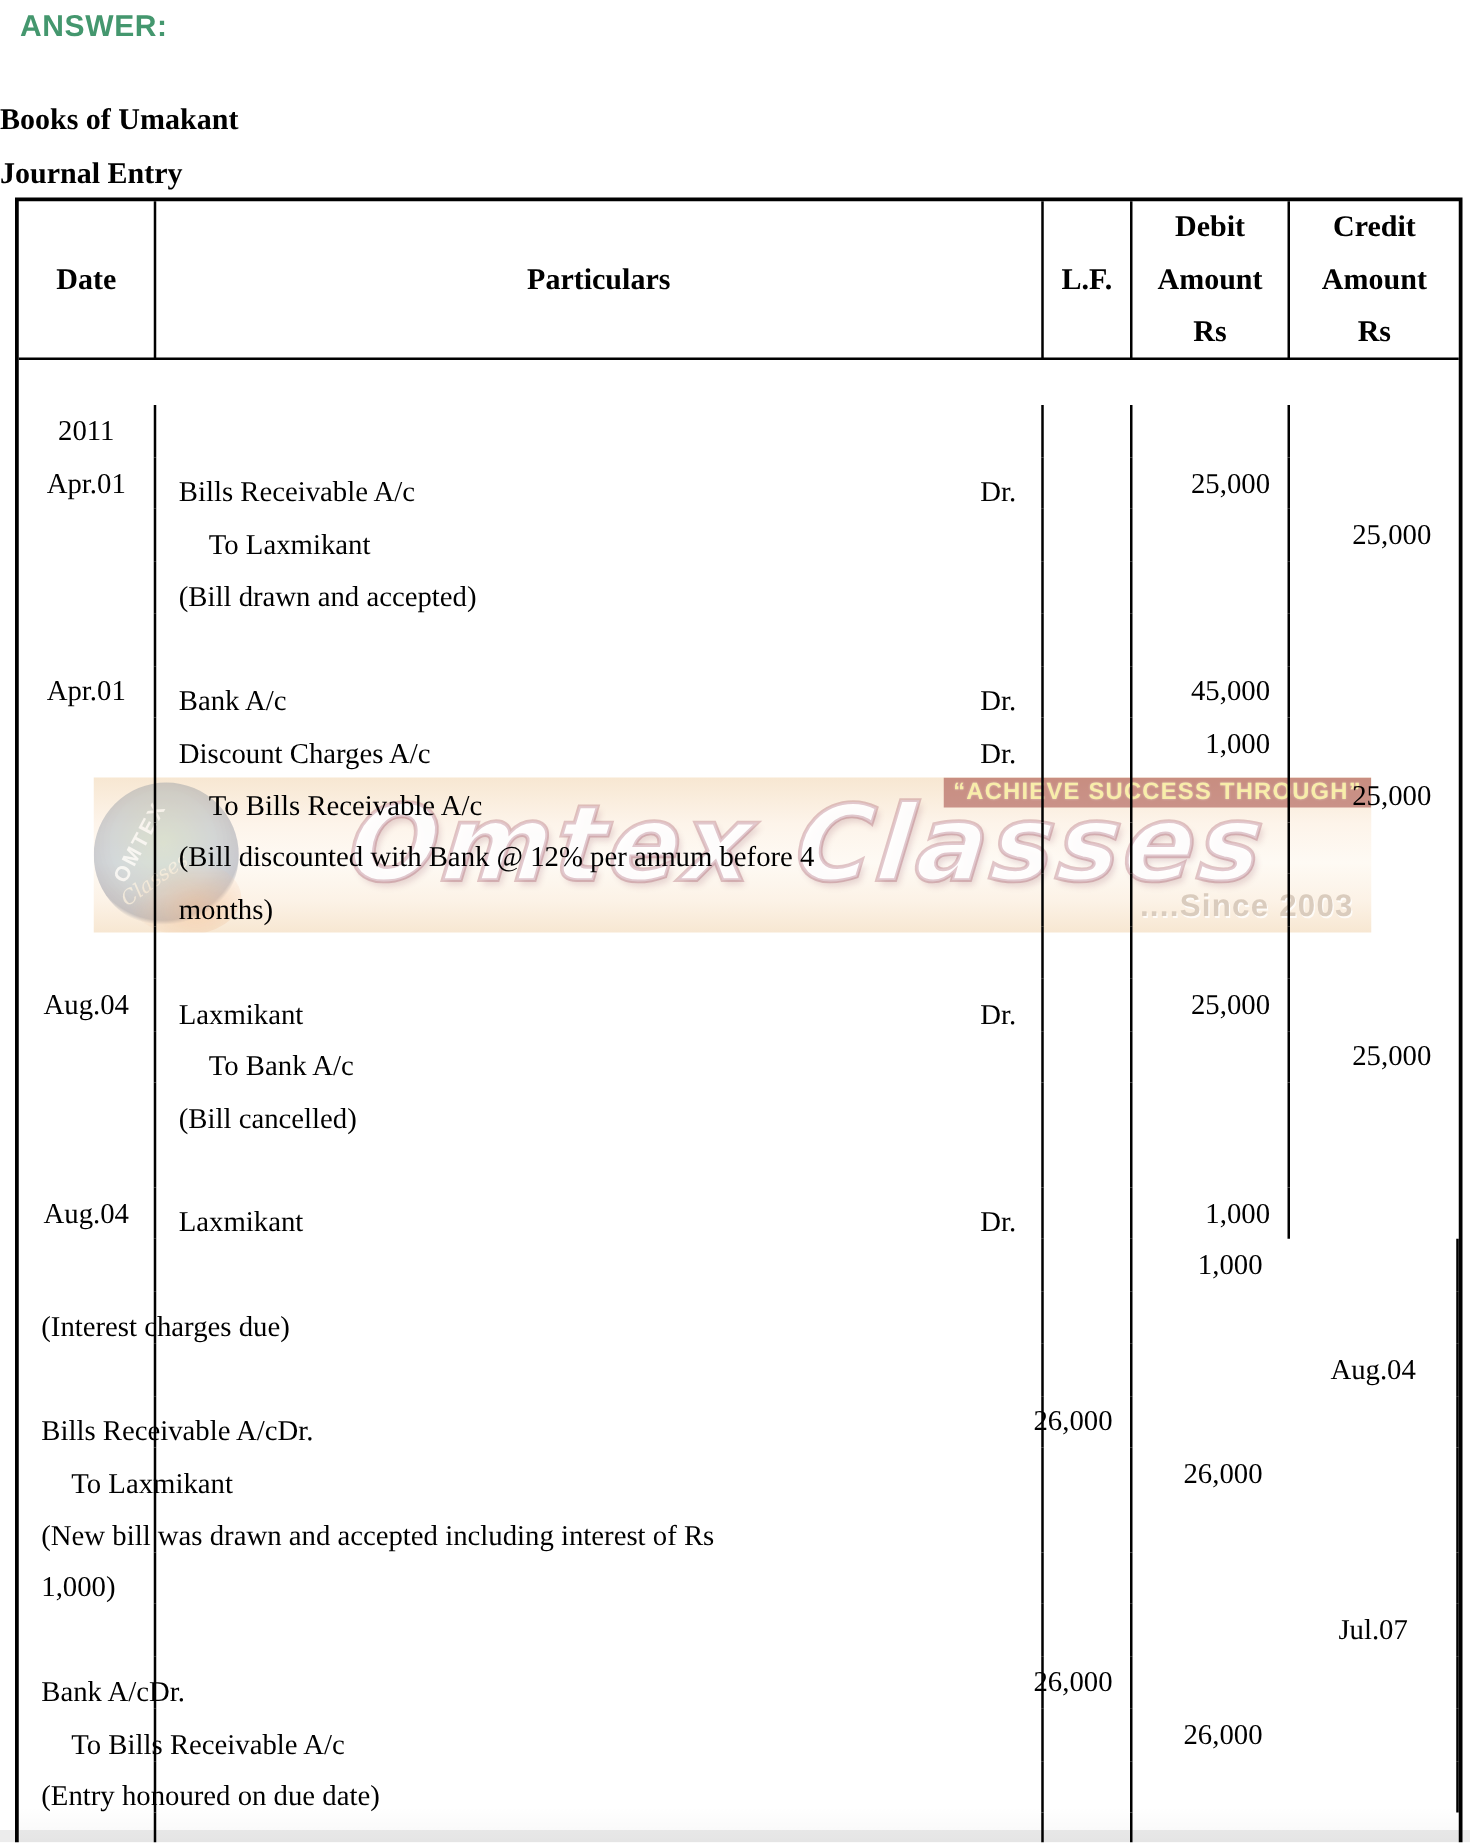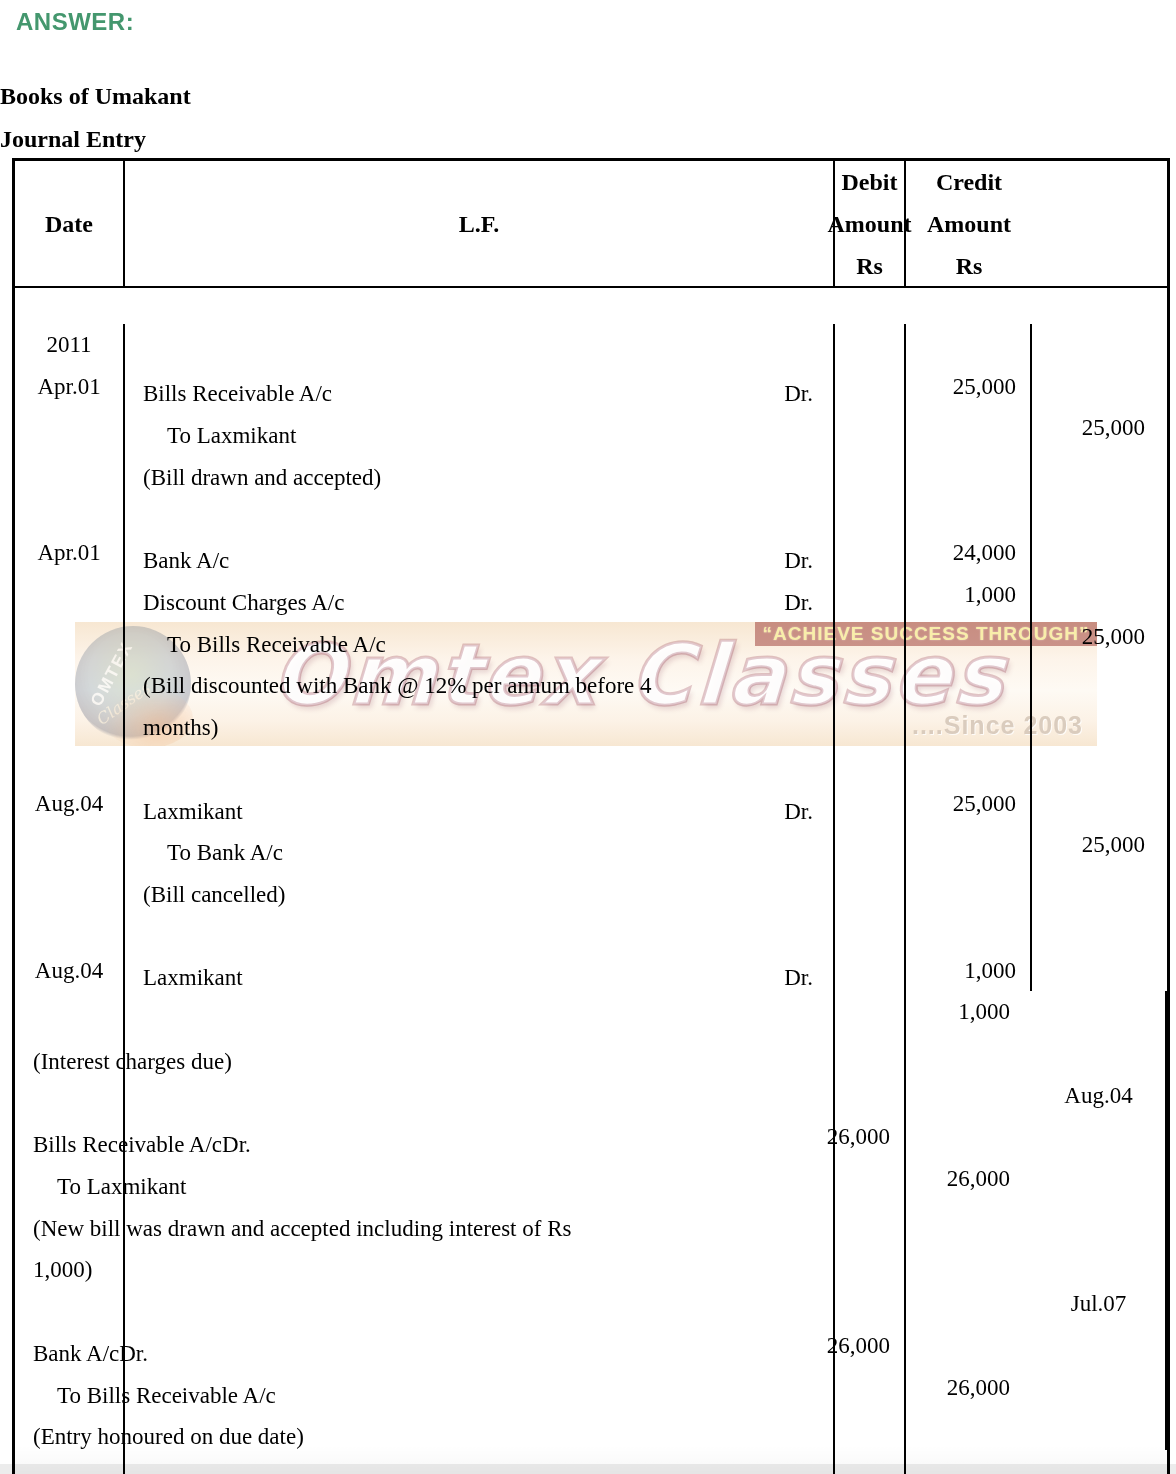--- a/index.html
+++ b/index.html
@@ -117,20 +117,23 @@
     <div class="wm-tagline">“ACHIEVE SUCCESS THROUGH”</div>
     <div class="wm-since">....Since 2003</div>
   </div>
 
   <div class="journal">
     <div class="thead">
       <div class="hc bR">
         <span>Date</span>
       </div>
       <div class="hc bR">
+        <span>Particulars</span>
+      </div>
+      <div class="hc bR">
         <span>L.F.</span>
       </div>
       <div class="hc bR">
         <span>Debit</span>
         <span>Amount</span>
         <span>Rs</span>
       </div>
       <div class="hc">
         <span>Credit</span>
         <span>Amount</span>
@@ -169,21 +172,21 @@
         <div class="cell c-part bR"></div>
         <div class="cell c-lf bR"></div>
         <div class="cell c-num c-debit bR"></div>
         <div class="cell c-num c-credit"></div>
         <div class="cell c-date bR">Apr.01</div>
         <div class="cell c-part bR">
           <span class="ptext">Bank A/c</span>
           <span class="dr">Dr.</span>
         </div>
         <div class="cell c-lf bR"></div>
-        <div class="cell c-num c-debit bR">24,000</div>
+        <div class="cell c-num c-debit bR">45,000</div>
         <div class="cell c-num c-credit"></div>
         <div class="cell c-date bR"></div>
         <div class="cell c-part bR">
           <span class="ptext">Discount Charges A/c</span>
           <span class="dr">Dr.</span>
         </div>
         <div class="cell c-lf bR"></div>
         <div class="cell c-num c-debit bR">1,000</div>
         <div class="cell c-num c-credit"></div>
         <div class="cell c-date bR"></div>

